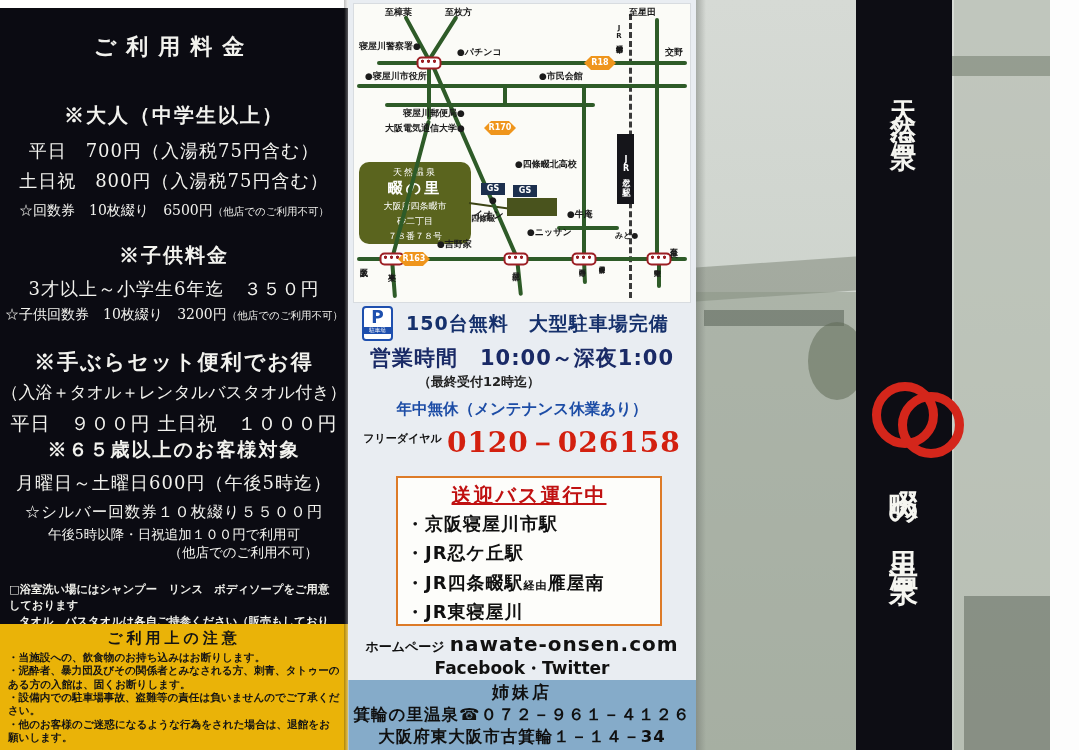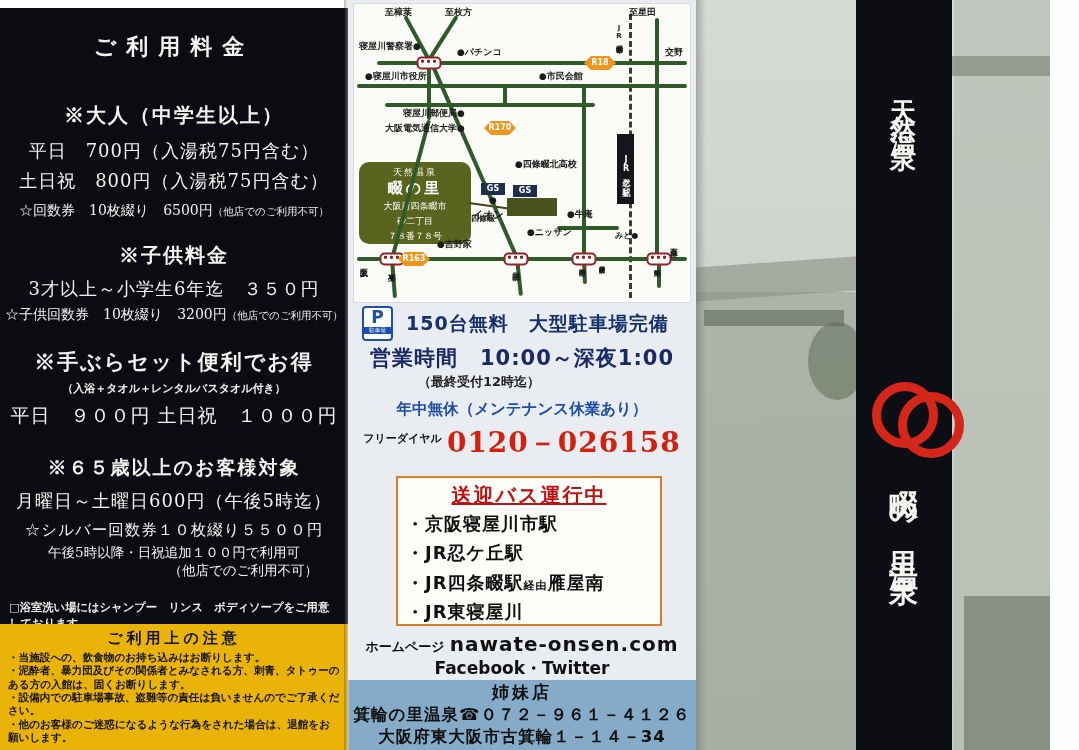--- a/index.html
+++ b/index.html
@@ -120,24 +120,24 @@
       <span>☆回数券　10枚綴り　6500円</span><span class="sm">（他店でのご利用不可）</span>
     </div>
 
     <div class="lp-h" style="margin-top:22px;">※子供料金</div>
     <div class="lp-line" style="margin-top:8px;">3才以上～小学生6年迄　３５０円</div>
     <div class="lp-note" style="margin-top:5px;">
       <span>☆子供回数券　10枚綴り　3200円</span><span class="sm">（他店でのご利用不可）</span>
     </div>
 
     <div class="lp-h" style="margin-top:24px;font-size:21px;">※手ぶらセット便利でお得</div>
-    <div class="lp-note" style="margin-top:5px;font-size:11px;font-weight:bold;">（入浴＋タオル＋レンタルバスタオル付き）</div>
+    <div class="lp-note" style="margin-top:5px;font-size:17px;">（入浴＋タオル＋レンタルバスタオル付き）</div>
     <div class="lp-line" style="margin-top:7px;font-size:19px;">平日　９００円 土日祝　１０００円</div>
 
-    <div class="lp-h" style="margin-top:26px;font-size:19px;">※６５歳以上のお客様対象</div>
+    <div class="lp-h" style="font-size:19px;">※６５歳以上のお客様対象</div>
     <div class="lp-line" style="margin-top:8px;">月曜日～土曜日600円（午後5時迄）</div>
     <div class="lp-line" style="margin-top:7px;font-size:15.5px;">☆シルバー回数券１０枚綴り５５００円</div>
     <div class="lp-note" style="margin-top:3px;font-size:13.5px;">午後5時以降・日祝追加１００円で利用可</div>
     <div class="lp-note" style="font-size:13.5px;text-align:right;padding-right:30px;">（他店でのご利用不可）</div>
 
     <div class="lp-notes">
       <div>□浴室洗い場にはシャンプー　リンス　ボディソープをご用意しております</div>
       <div style="padding-left:10px;">タオル　バスタオルは各自ご持参ください（販売もしております）。</div>
       <div style="margin-top:8px;">□券売機にて入浴券をお買い求めの上、フロントへお持ちください。</div>
     </div>

